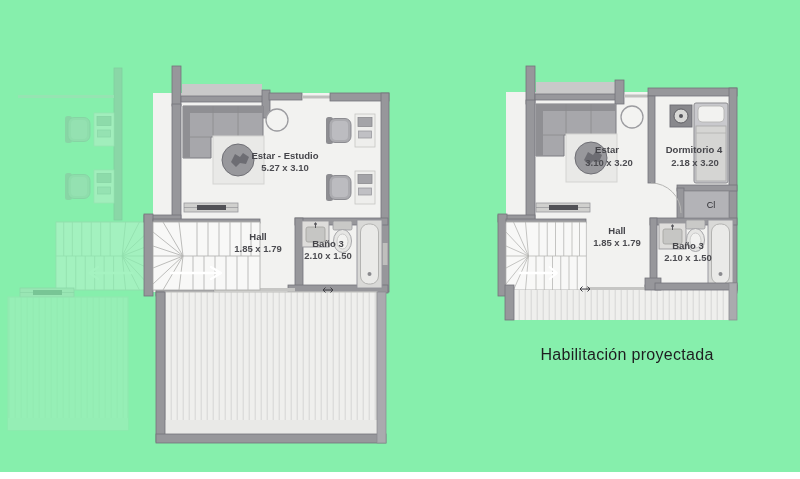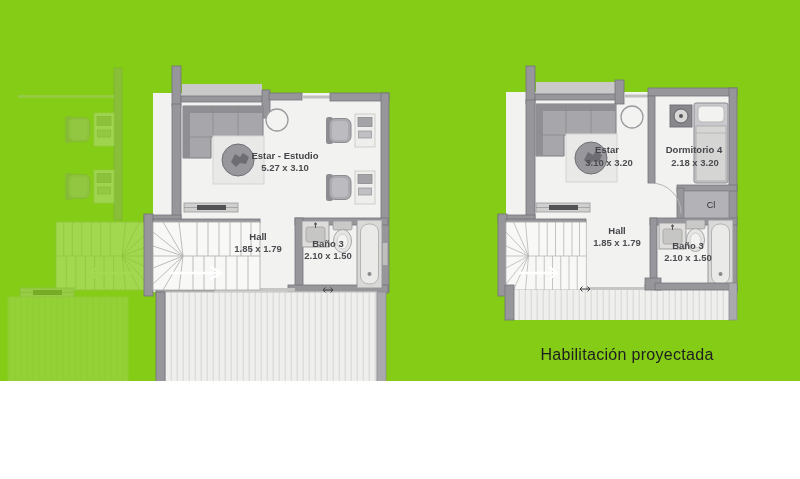--- a/index.html
+++ b/index.html
@@ -1,16 +1,16 @@
 <!DOCTYPE html>
 <html><head>
 <meta charset="utf-8">
 <style>
   html,body{margin:0;padding:0;background:#ffffff;}
-  .canvas{position:relative;width:800px;height:381px;background:#84cc16;overflow:hidden;
+  .canvas{position:relative;width:800px;height:472px;background:#86efac;overflow:hidden;
           font-family:"Liberation Sans", sans-serif;}
   svg{position:absolute;left:0;top:0;}
 
   
   .wall       {fill:#97979b;stroke:#74747a;stroke-width:0.8;}
   .wall-soft  {fill:#aaaaae;stroke:#8b8b8f;stroke-width:0.7;}
   .band       {fill:#c9c9c9;}
   .sill       {fill:#bfbfbd;}
   .thinwall   {fill:#c6c6c4;}
   .room       {fill:#f2f2f0;}

